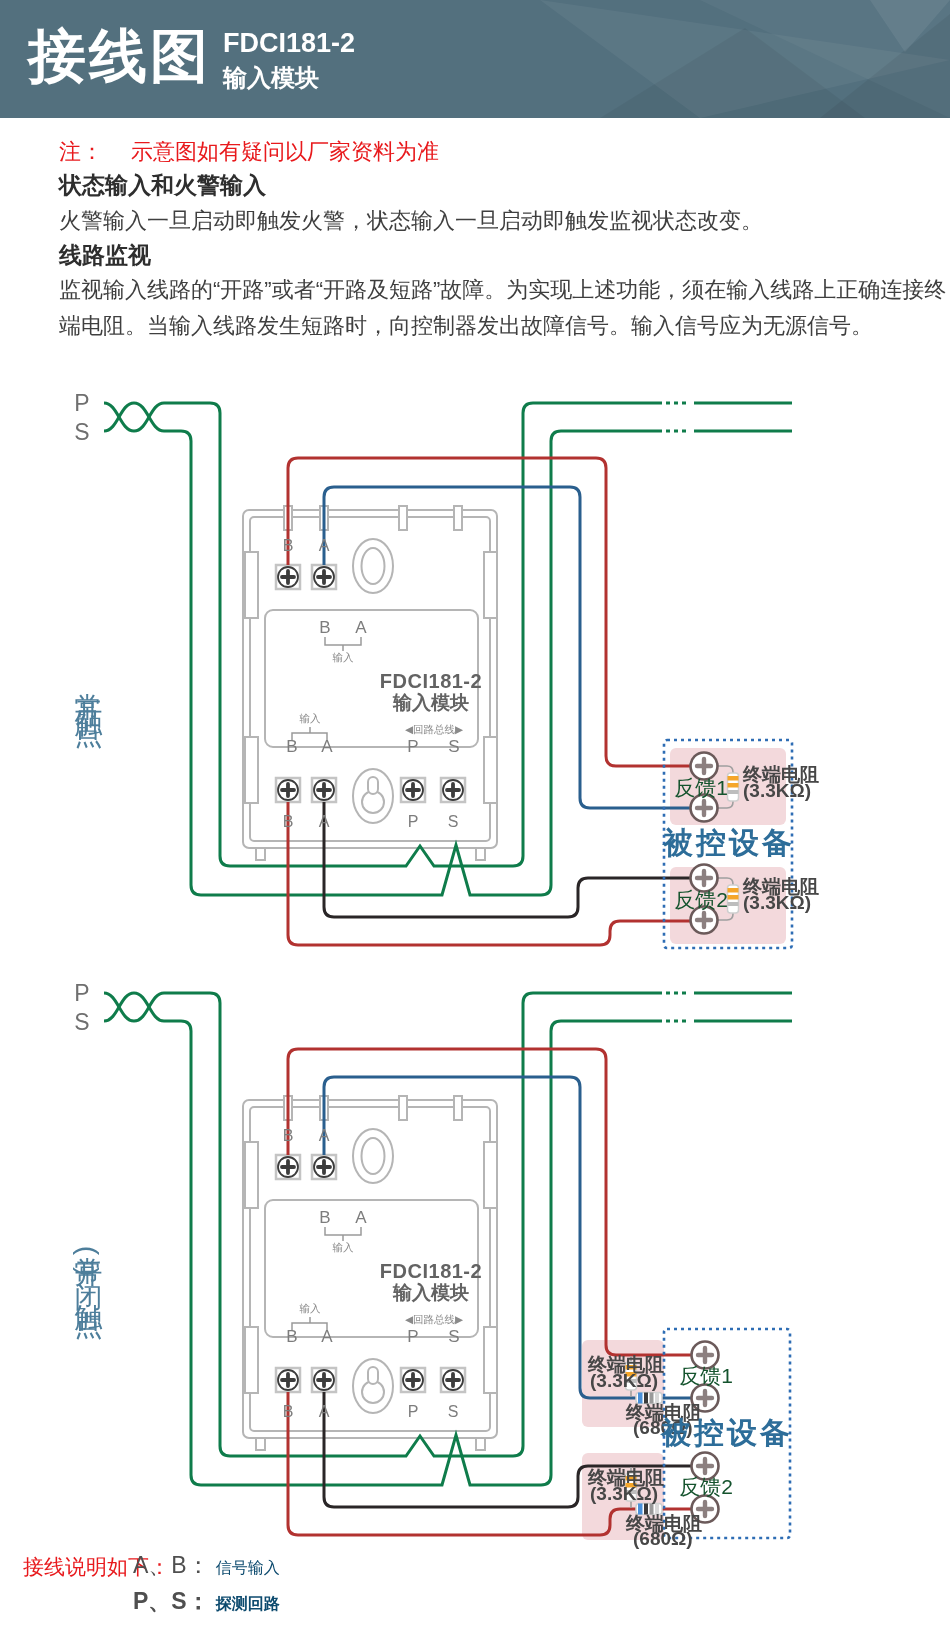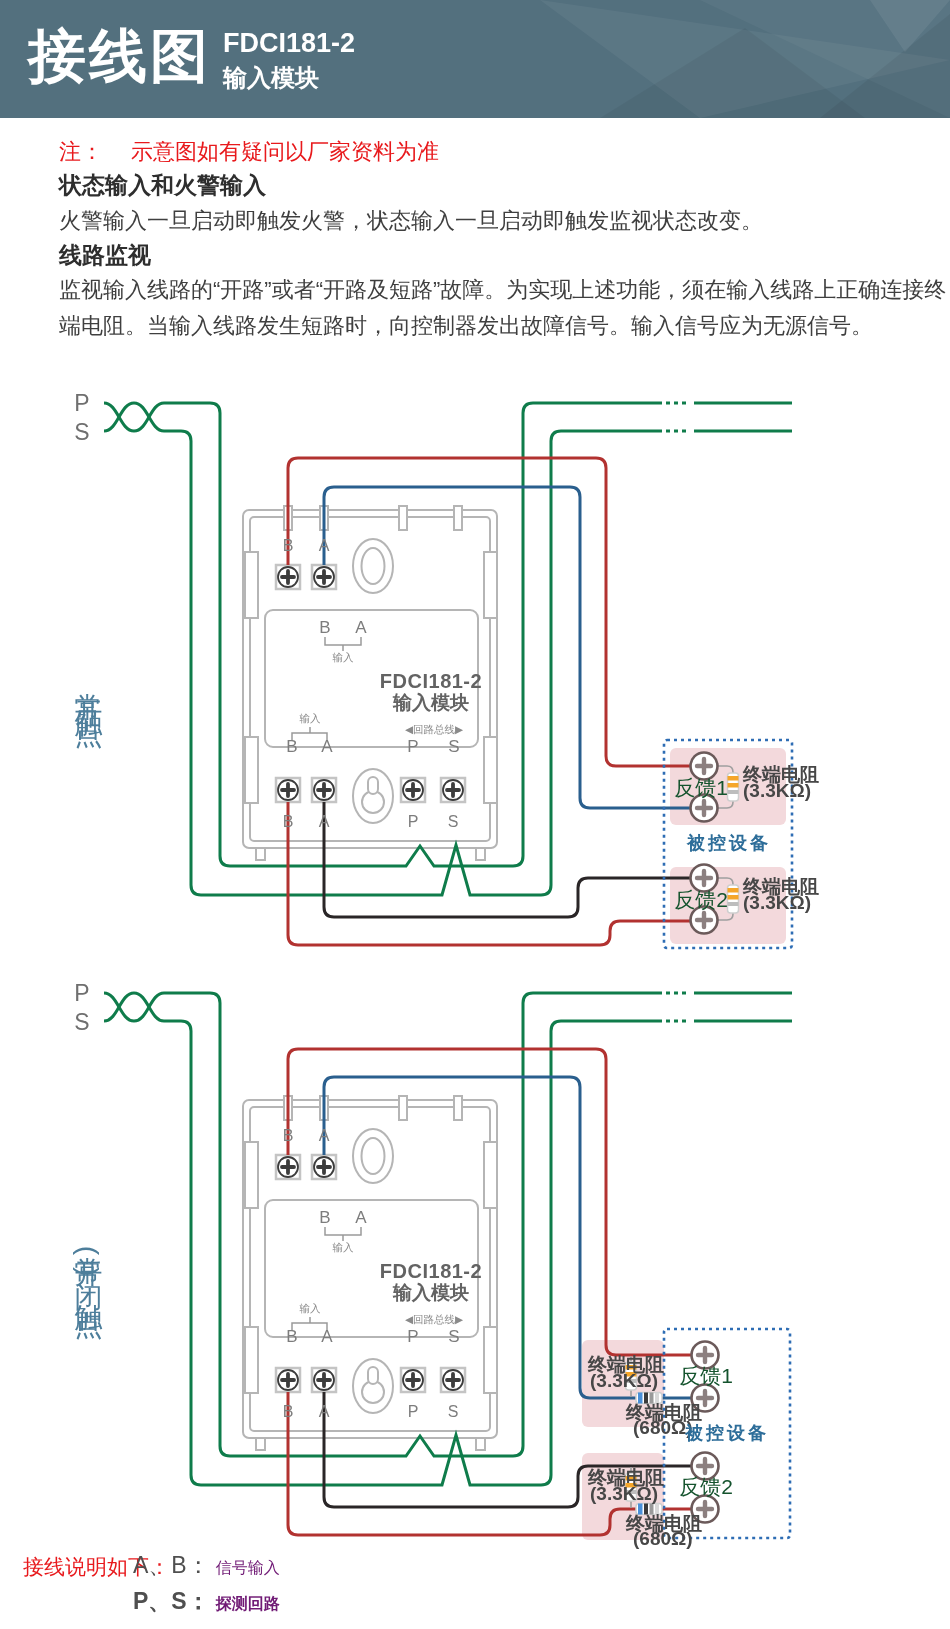--- a/index.html
+++ b/index.html
@@ -24,24 +24,24 @@
   .lbl.la{transform:translate(0,-50%);} 
   .ps{color:#6f6f6f;font-size:23px;}
   .term{color:#7d7d7d;font-size:16px;}
   .iterm{color:#7d7d7d;font-size:17px;}
   .tiny{color:#8a8a8a;font-size:10.5px;}
   .mname{color:#636363;font-size:20px;font-weight:600;letter-spacing:0.5px;}
   .mname2{color:#636363;font-size:19px;font-weight:600;}
   .vlabel{writing-mode:vertical-rl;color:#4d7e9b;font-size:28px;letter-spacing:9px;line-height:1;}
   .fb{color:#14532d;font-size:21px;}
   .resl{color:#474747;font-size:19px;font-weight:bold;line-height:1;}
-  .dev{color:#2d6d99;font-size:18px;font-weight:bold;letter-spacing:3px;}
+  .dev{color:#2d6d99;font-size:30px;font-weight:bold;letter-spacing:3px;}
   .legend-title{color:#e8191c;font-size:21px;}
   .leg-term{color:#4f4f4f;font-size:23px;}
-  .leg-desc{color:#701a75;font-size:16px;margin-left:6px;}
+  .leg-desc{color:#0c4a6e;font-size:16px;margin-left:6px;}
   .diagram-svg{position:absolute;left:0;top:0;}
 </style>
 </head>
 <body>
 
 <div class="header">
   <svg width="950" height="118">
     <polygon points="540,0 700,118 950,60" fill="rgba(255,255,255,0.05)"></polygon>
     <polygon points="700,0 950,0 950,118" fill="rgba(255,255,255,0.04)"></polygon>
     <polygon points="820,118 950,118 950,14" fill="rgba(0,0,0,0.06)"></polygon>

